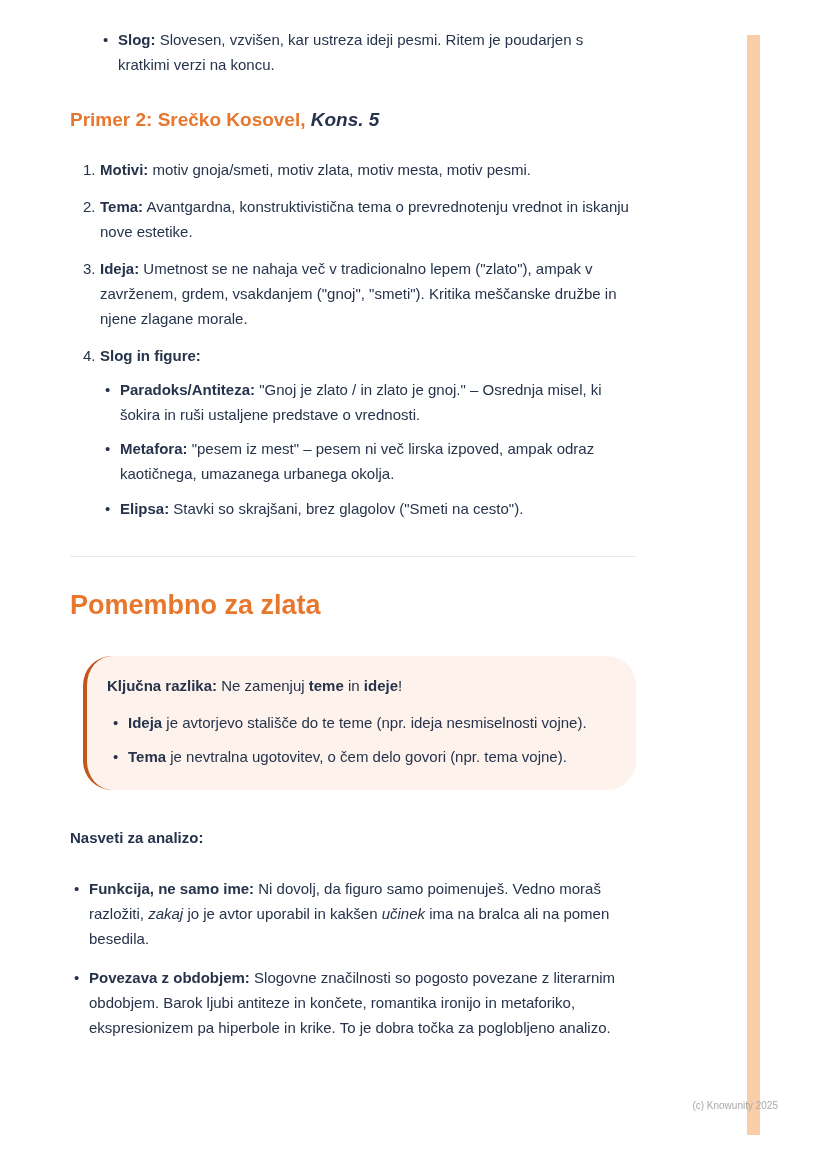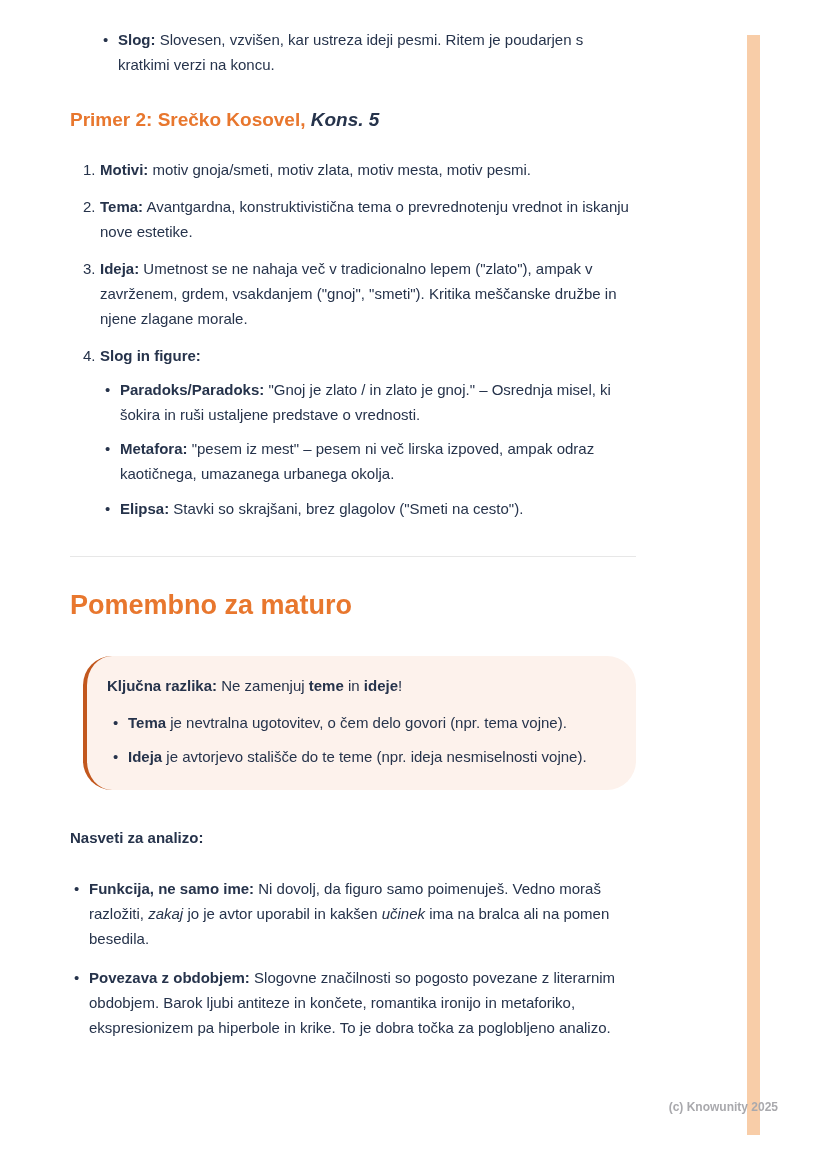--- a/index.html
+++ b/index.html
@@ -18,21 +18,21 @@
     font-size:15px;line-height:1.66;
     color:var(--text);
     position:relative;overflow:hidden;
   }
   .stripe{
     position:absolute;left:747px;top:35px;width:13px;height:1100px;
     background:var(--stripe);
   }
   .copyright{
     position:absolute;right:50px;top:1100px;
-    font-size:12px;color:#a9a9ad;line-height:1.2;font-weight:bold;
+    font-size:10px;color:#a9a9ad;line-height:1.2;
   }
   .content{
     position:absolute;left:70px;top:28px;width:566px;
   }
   strong{font-weight:700;color:var(--text);}
   em{font-style:italic;margin-top:18px;}
   
   ul.bullets{list-style:none;margin:0;padding:0;}
   ul.bullets>li{position:relative;padding-left:15px;margin:0 0 10px 0;}
   ul.bullets>li::before{
@@ -95,36 +95,36 @@
     <h2 class="heading-primer"><span>Primer 2: Srečko Kosovel, </span><em class="dark-italic">Kons. 5</em></h2>
 
 
     <ol class="analysis">
       <li><strong>Motivi:</strong><span> motiv gnoja/smeti, motiv zlata, motiv mesta, motiv pesmi.</span></li>
       <li><strong>Tema:</strong><span> Avantgardna, konstruktivistična tema o prevrednotenju vrednot in iskanju nove estetike.</span></li>
       <li><strong>Ideja:</strong><span> Umetnost se ne nahaja več v tradicionalno lepem ("zlato"), ampak v zavrženem, grdem, vsakdanjem ("gnoj", "smeti"). Kritika meščanske družbe in njene zlagane morale.</span></li>
       <li>
         <strong>Slog in figure:</strong><span></span>
         <ul class="bullets figures">
-          <li><strong>Paradoks/Paradoks:</strong><span> "Gnoj je zlato / in zlato je gnoj." – Osrednja misel, ki šokira in ruši ustaljene predstave o vrednosti.</span></li>
+          <li><strong>Paradoks/Antiteza:</strong><span> "Gnoj je zlato / in zlato je gnoj." – Osrednja misel, ki šokira in ruši ustaljene predstave o vrednosti.</span></li>
           <li><strong>Metafora:</strong><span> "pesem iz mest" – pesem ni več lirska izpoved, ampak odraz kaotičnega, umazanega urbanega okolja.</span></li>
           <li><strong>Elipsa:</strong><span> Stavki so skrajšani, brez glagolov ("Smeti na cesto").</span></li>
         </ul>
       </li>
     </ol>
 
     <hr class="divider">
 
-    <h1 class="heading-matura">Pomembno za maturo</h1>
+    <h1 class="heading-matura">Pomembno za zlata</h1>
 
     <div class="quote key">
       <p><strong>Ključna razlika:</strong><span> Ne zamenjuj </span><strong>teme</strong><span> in </span><strong>ideje</strong><span>!</span></p>
       <ul class="bullets inner">
+        <li><strong>Ideja</strong><span> je avtorjevo stališče do te teme (npr. ideja nesmiselnosti vojne).</span></li>
         <li><strong>Tema</strong><span> je nevtralna ugotovitev, o čem delo govori (npr. tema vojne).</span></li>
-        <li><strong>Ideja</strong><span> je avtorjevo stališče do te teme (npr. ideja nesmiselnosti vojne).</span></li>
       </ul>
     </div>
 
     <p class="tips-heading">Nasveti za analizo:</p>
 
     <ul class="bullets tips">
       <li><strong>Funkcija, ne samo ime:</strong><span> Ni dovolj, da figuro samo poimenuješ. Vedno moraš razložiti, </span><em>zakaj</em><span> jo je avtor uporabil in kakšen </span><em>učinek</em><span> ima na bralca ali na pomen besedila.</span></li>
       <li><strong>Povezava z obdobjem:</strong><span> Slogovne značilnosti so pogosto povezane z literarnim obdobjem. Barok ljubi antiteze in končete, romantika ironijo in metaforiko, ekspresionizem pa hiperbole in krike. To je dobra točka za poglobljeno analizo.</span></li>
     </ul>
 

